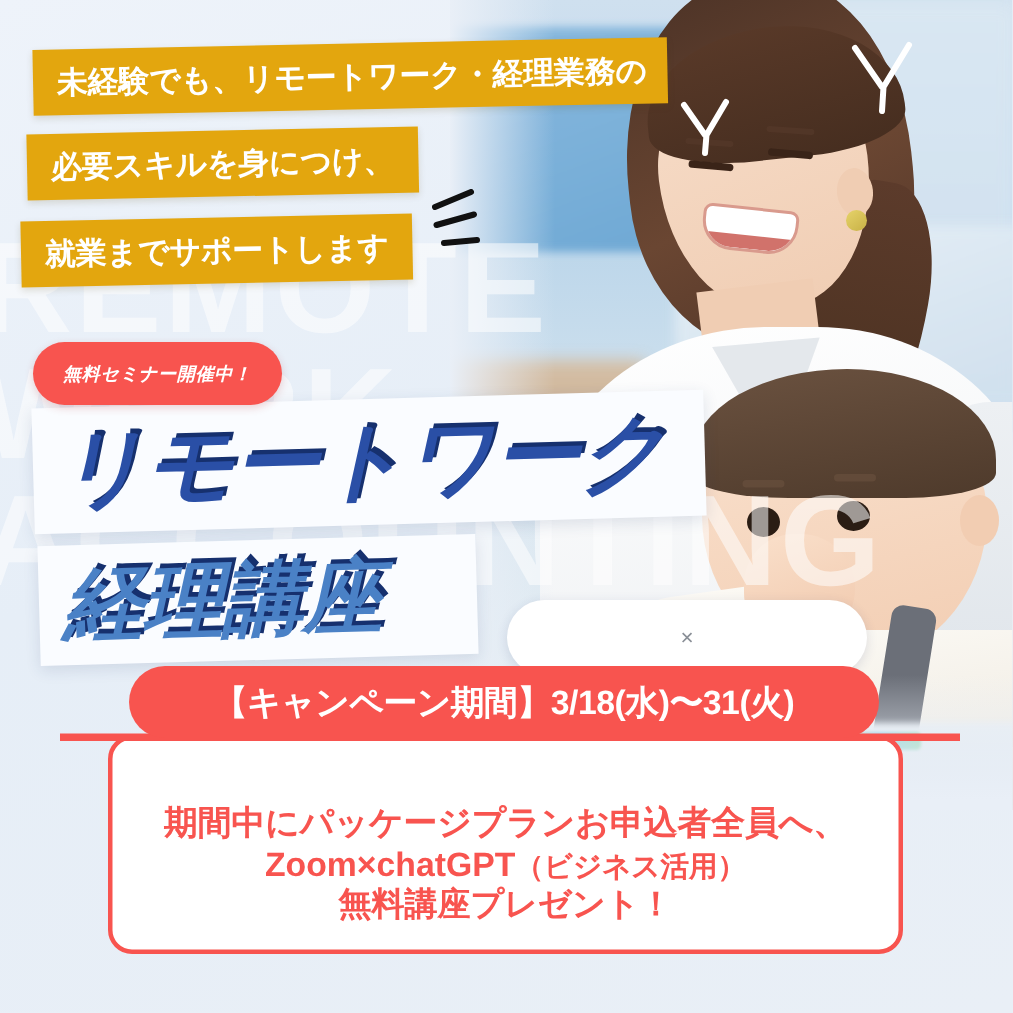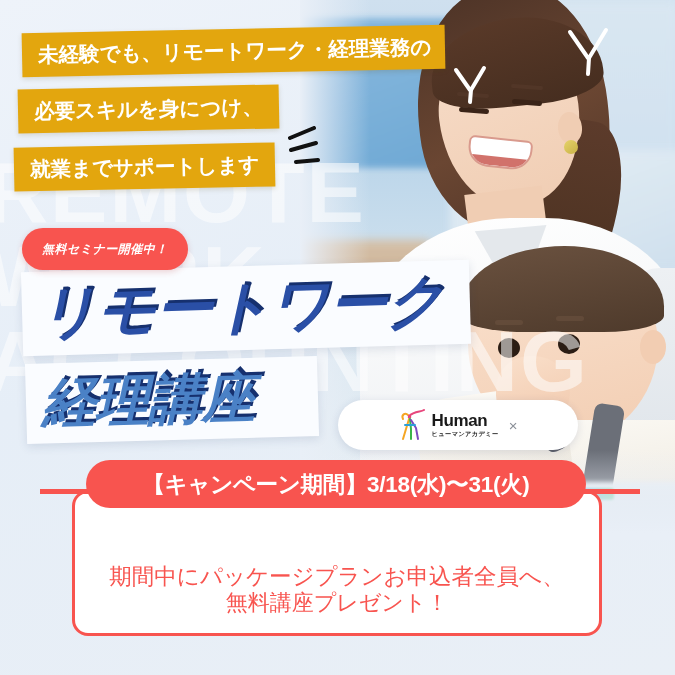--- a/index.html
+++ b/index.html
@@ -238,34 +238,34 @@
   .human-sub{font-size:6.2px;font-weight:700;color:#1a1a1a;letter-spacing:.4px;margin-top:2px;}
   .logo-x{font-size:15px;color:#8a8f97;font-weight:400;}
   .caster-text{font-size:26px;font-weight:800;color:#15181c;letter-spacing:-1px;}
 
   
   .camp-line{
     position:absolute;left:40px;top:489px;width:600px;height:5px;
     background:#f8544f;z-index:8;
   }
   .camp-pill{
-    position:absolute;left:86px;top:460px;width:500px;height:48px;
+    position:absolute;left:86px;top:444px;width:500px;height:48px;
     background:#f8544f;border-radius:24px;color:#fff;
     display:flex;align-items:center;justify-content:center;
     font-size:22.5px;font-weight:800;letter-spacing:-.3px;z-index:9;
   }
 
   
   .promo{
     position:absolute;left:72px;top:490px;width:530px;height:146px;
     background:#fff;border:3px solid #f8544f;border-radius:16px;
     z-index:8;display:flex;flex-direction:column;align-items:center;
     justify-content:flex-end;padding-bottom:16px;box-sizing:border-box;
   }
-  .promo-l{color:#f8544f;font-weight:400;text-align:center;line-height:1.22;}
+  .promo-l{color:#f8544f;font-weight:700;text-align:center;line-height:1.22;}
   .promo-l1{font-size:22.5px;}
   .promo-l2{font-size:22.5px;}
   .promo-l2 .sm{font-size:19px;}
   .promo-l3{font-size:22px;}
 </style>
 </head>
 <body>
 
 <div class="banner">
 
@@ -333,39 +333,27 @@
   <div class="badge">無料セミナー開催中！</div>
 
   <div class="plate p1">
     <span class="title-l1">リモートワーク</span>
   </div>
   <div class="plate p2">
     <span class="title-l2">経理講座</span>
   </div>
 
   <div class="logo-pill">
-    <div class="human-wrap">
-      <svg width="28" height="32" viewBox="0 0 28 32">
-        <path d="M4 10 C2 6 6 3 9 6" stroke="#f5a623" stroke-width="2" fill="none" stroke-linecap="round"></path>
-        <path d="M10 7 C15 2 22 3 25 1" stroke="#e8467c" stroke-width="2" fill="none" stroke-linecap="round"></path>
-        <circle cx="10.5" cy="8" r="1.8" fill="#e8467c"></circle>
-        <path d="M10 10 L7 20 L4 30" stroke="#f5a623" stroke-width="2" fill="none" stroke-linecap="round"></path>
-        <path d="M11 10 L12 20 L12 30" stroke="#3bb44a" stroke-width="2" fill="none" stroke-linecap="round"></path>
-        <path d="M12 11 L17 19 L19 30" stroke="#7d4bbf" stroke-width="2" fill="none" stroke-linecap="round"></path>
-        <path d="M6 16 L16 16" stroke="#2b9fd8" stroke-width="2" fill="none" stroke-linecap="round"></path>
-      </svg>
-      <div class="human-text">
-        <span class="human-main">Human</span>
-        <span class="human-sub">ヒューマンアカデミー</span>
-      </div>
-    </div>
     <span class="logo-x">×</span>
   </div>
 
   <div class="promo">
     <div class="promo-l promo-l1">期間中にパッケージプランお申込者全員へ、</div>
+    <div class="promo-l promo-l2">
+      <span>Zoom×chatGPT</span><span class="sm">（ビジネス活用）</span>
+    </div>
     <div class="promo-l promo-l3">無料講座プレゼント！</div>
   </div>
 
   <div class="camp-line"></div>
   <div class="camp-pill">【キャンペーン期間】3/18(水)〜31(火)</div>
 
 </div>
 
 </body></html>

